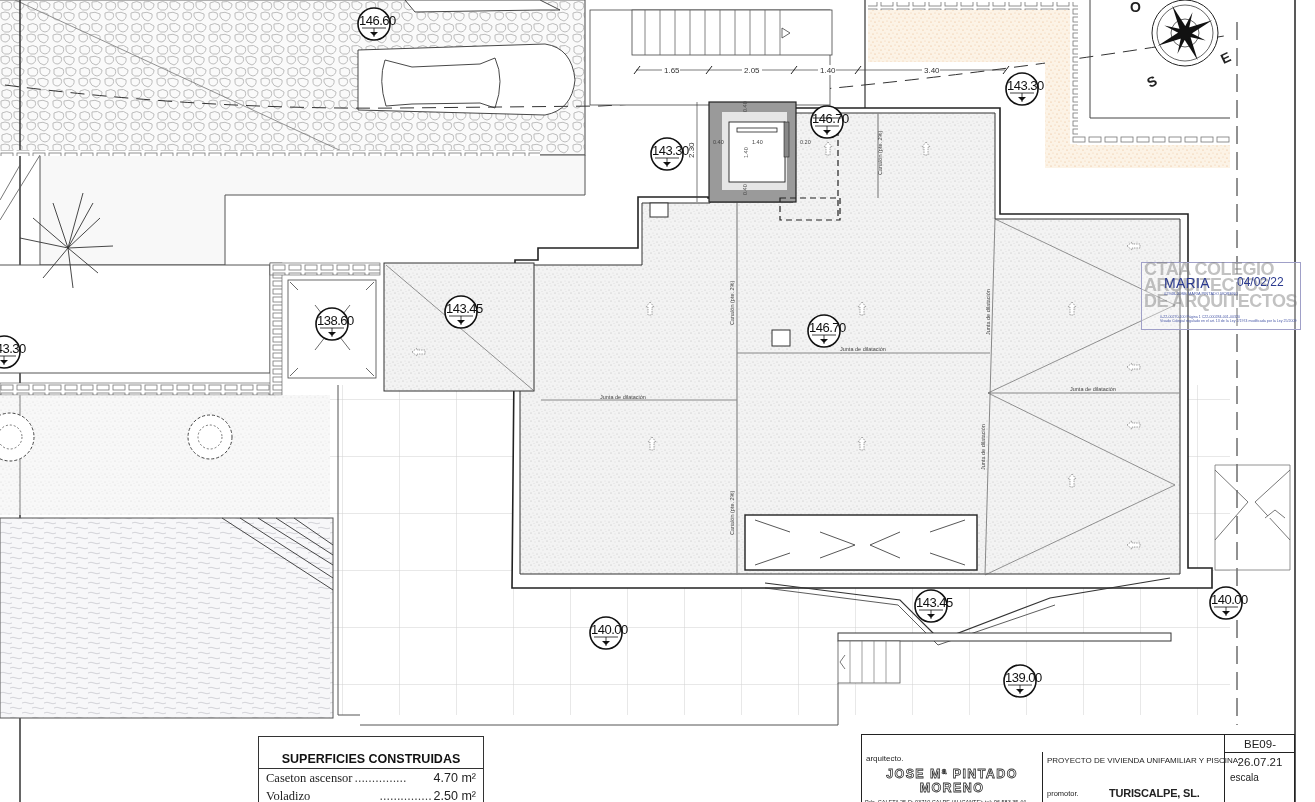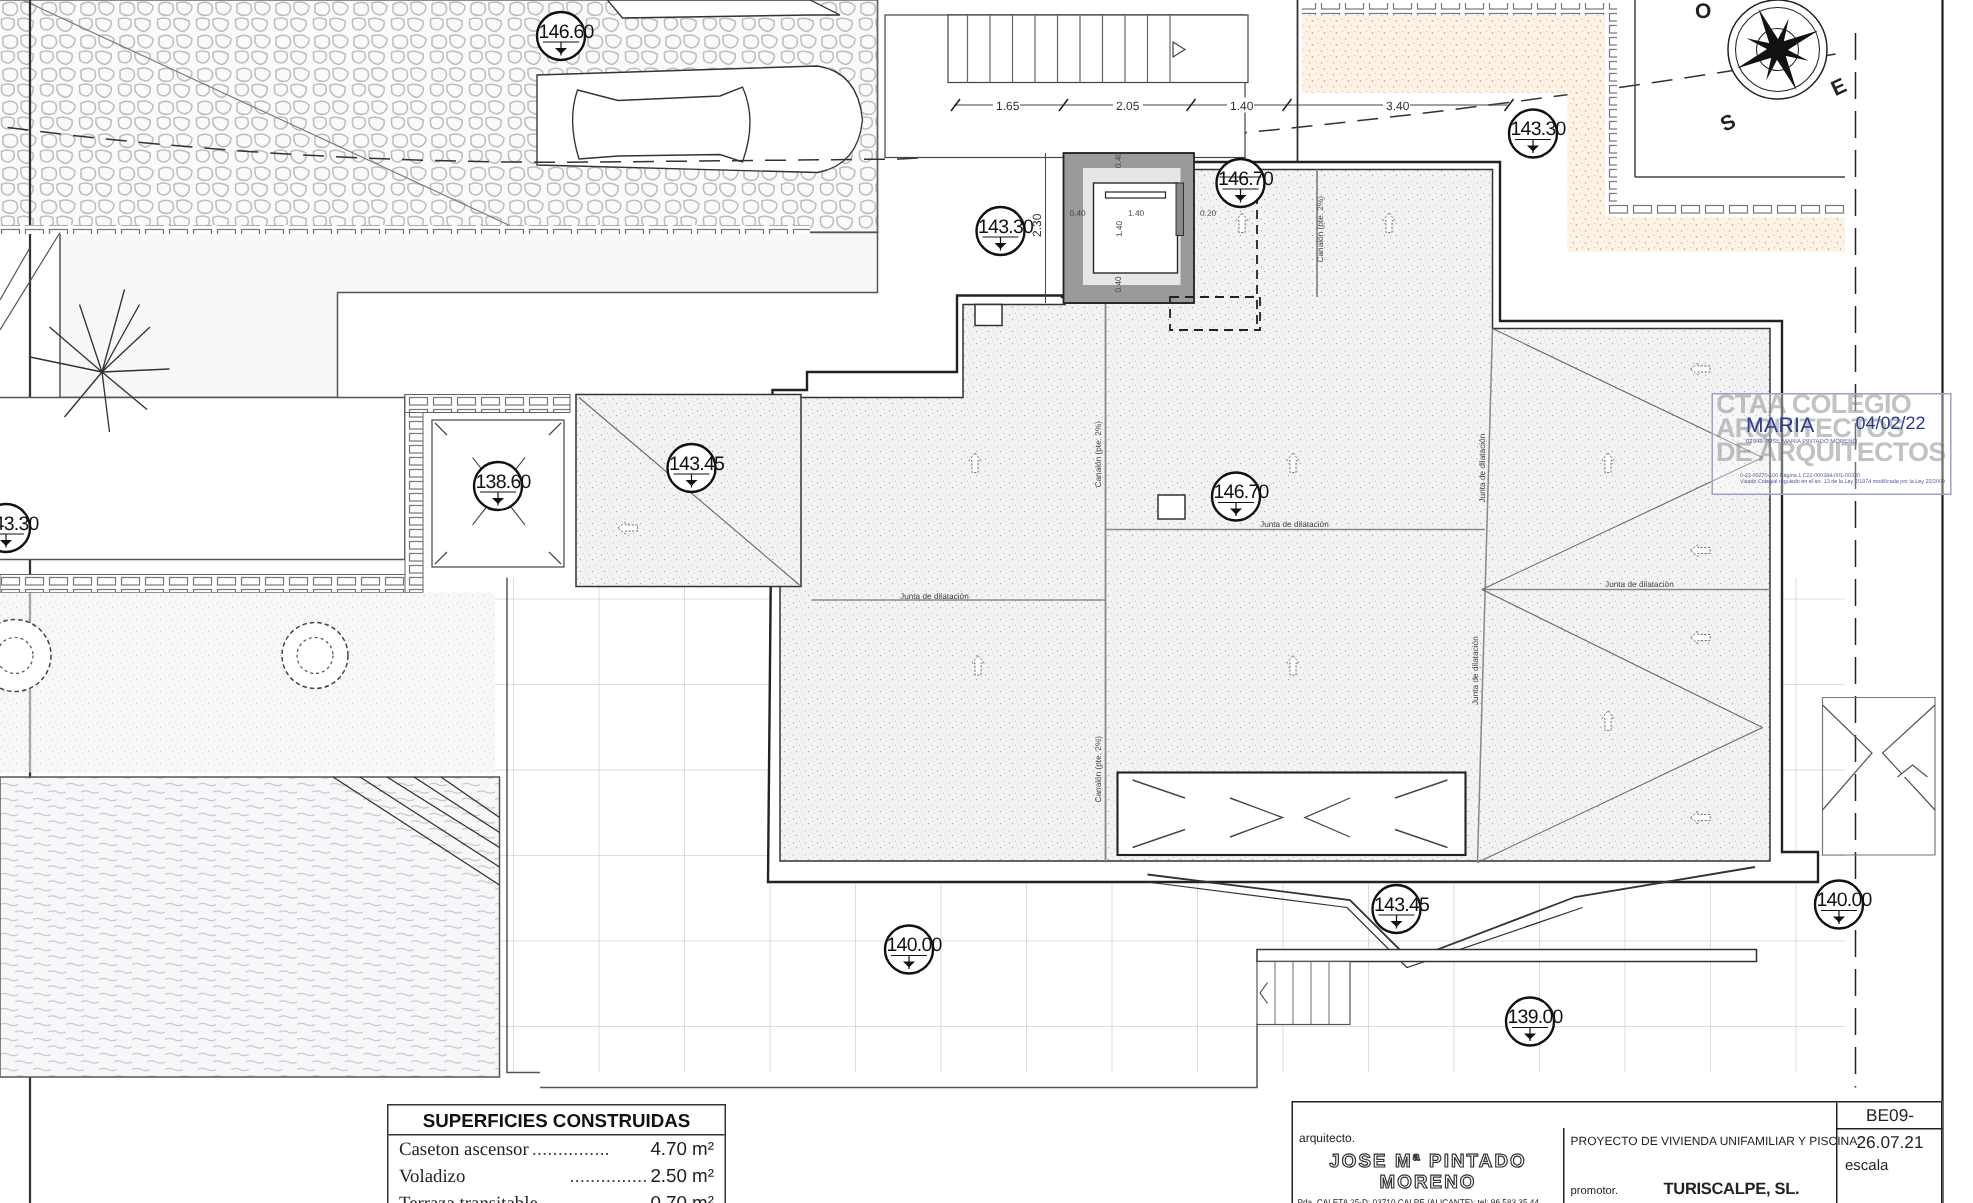--- a/index.html
+++ b/index.html
@@ -4,21 +4,21 @@
 <style>
   html,body{margin:0;padding:0;background:#fff;}
   body{width:1315px;height:802px;overflow:hidden;position:relative;font-family:"Liberation Sans",sans-serif;}
   #plan{position:absolute;left:0;top:0;width:1315px;height:802px;}
   .elev-text{font-family:"Liberation Sans",sans-serif;font-size:13px;fill:#111;letter-spacing:-0.5px;}
   .dim-text{font-family:"Liberation Sans",sans-serif;font-size:8px;fill:#333;}
   .small-text{font-family:"Liberation Sans",sans-serif;font-size:5.5px;fill:#444;}
 
   
   .surf{position:absolute;left:258px;top:736px;width:224px;height:70px;border:1.5px solid #333;background:#fff;}
-  .surf-title{font-weight:bold;font-size:12.5px;text-align:center;height:19px;line-height:20px;border-bottom:1px solid #333;color:#111;}
+  .surf-title{font-weight:bold;font-size:12.5px;text-align:center;height:19px;line-height:20px;border-bottom:1px solid #333;color:#111;margin-top:12px;}
   .surf-row{display:flex;font-size:12.5px;color:#222;height:18px;line-height:19px;padding:0 7px;}
   .surf-row .n{flex:0 0 auto;font-family:Liberation Serif, serif;}
   .surf-row .d{flex:1 1 auto;overflow:hidden;white-space:nowrap;color:#444;padding:0 2px;}
   .surf-row .v{flex:0 0 auto;}
 
   
   .tb{position:absolute;left:861px;top:734px;width:432px;height:70px;border:1.5px solid #222;background:#fff;color:#222;}
   .tb-head{position:absolute;left:0;top:0;width:362px;height:17px;border-bottom:1px solid #222;font-size:12.5px;letter-spacing:1.5px;line-height:18px;padding-left:6px;box-sizing:border-box;}
   .tb-code{position:absolute;left:362px;top:0;width:70px;height:17px;border-left:1px solid #222;border-bottom:1px solid #222;font-size:11.5px;line-height:18px;text-align:center;}
   .tb-arq{position:absolute;left:0;top:17px;width:180px;height:53px;border-right:1px solid #222;}

